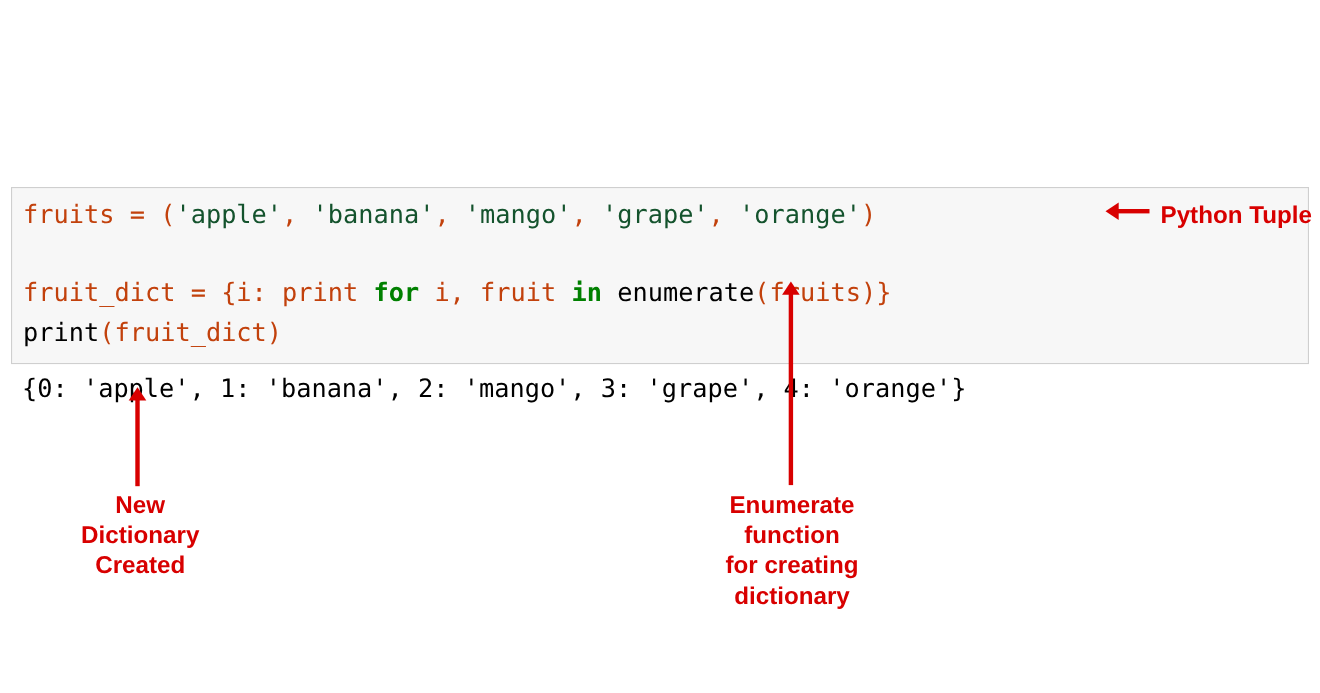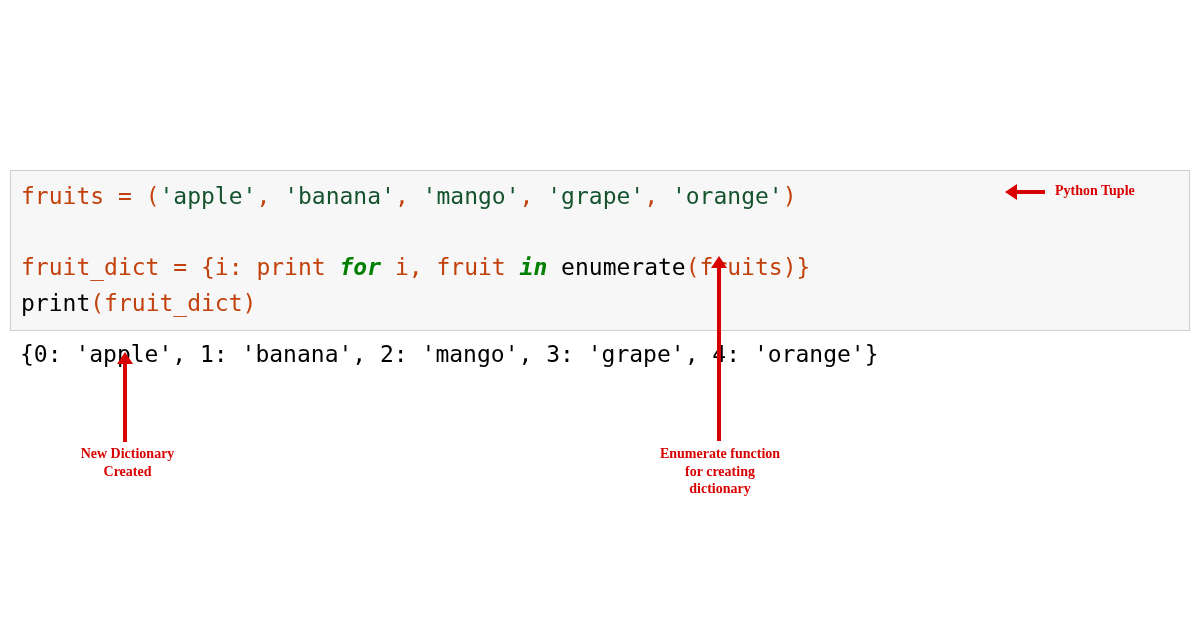--- a/index.html
+++ b/index.html
@@ -26,30 +26,30 @@
     color: #000000;
     white-space: pre;
   }
   .output {
     padding: 10px 10px 0 10px;
     font-size: 23px;
     color: #000000;
     white-space: pre;
   }
   .str { color: #14532d; }    
-  .kw  { color: #008000; font-weight: bold; font-style: italic; }  
+  .kw  { color: #008000; font-weight: bold; }  
   .fn  { color: #000000; text-align: center; }    
   .plain { color: #c2410c; }
 
   .anno {
     position: absolute;
-    font-family: Liberation Serif, serif;
+    font-family: Liberation Sans, sans-serif;
     font-weight: 700;
     color: #d80000;
-    font-size: 14px;
+    font-size: 22px;
     text-align: center;
     line-height: 1.25;
   }
   .arrow-left {
     position: absolute;
     width: 30px;
     height: 4px;
     background: #d80000;
   }
   .arrow-left::before {

